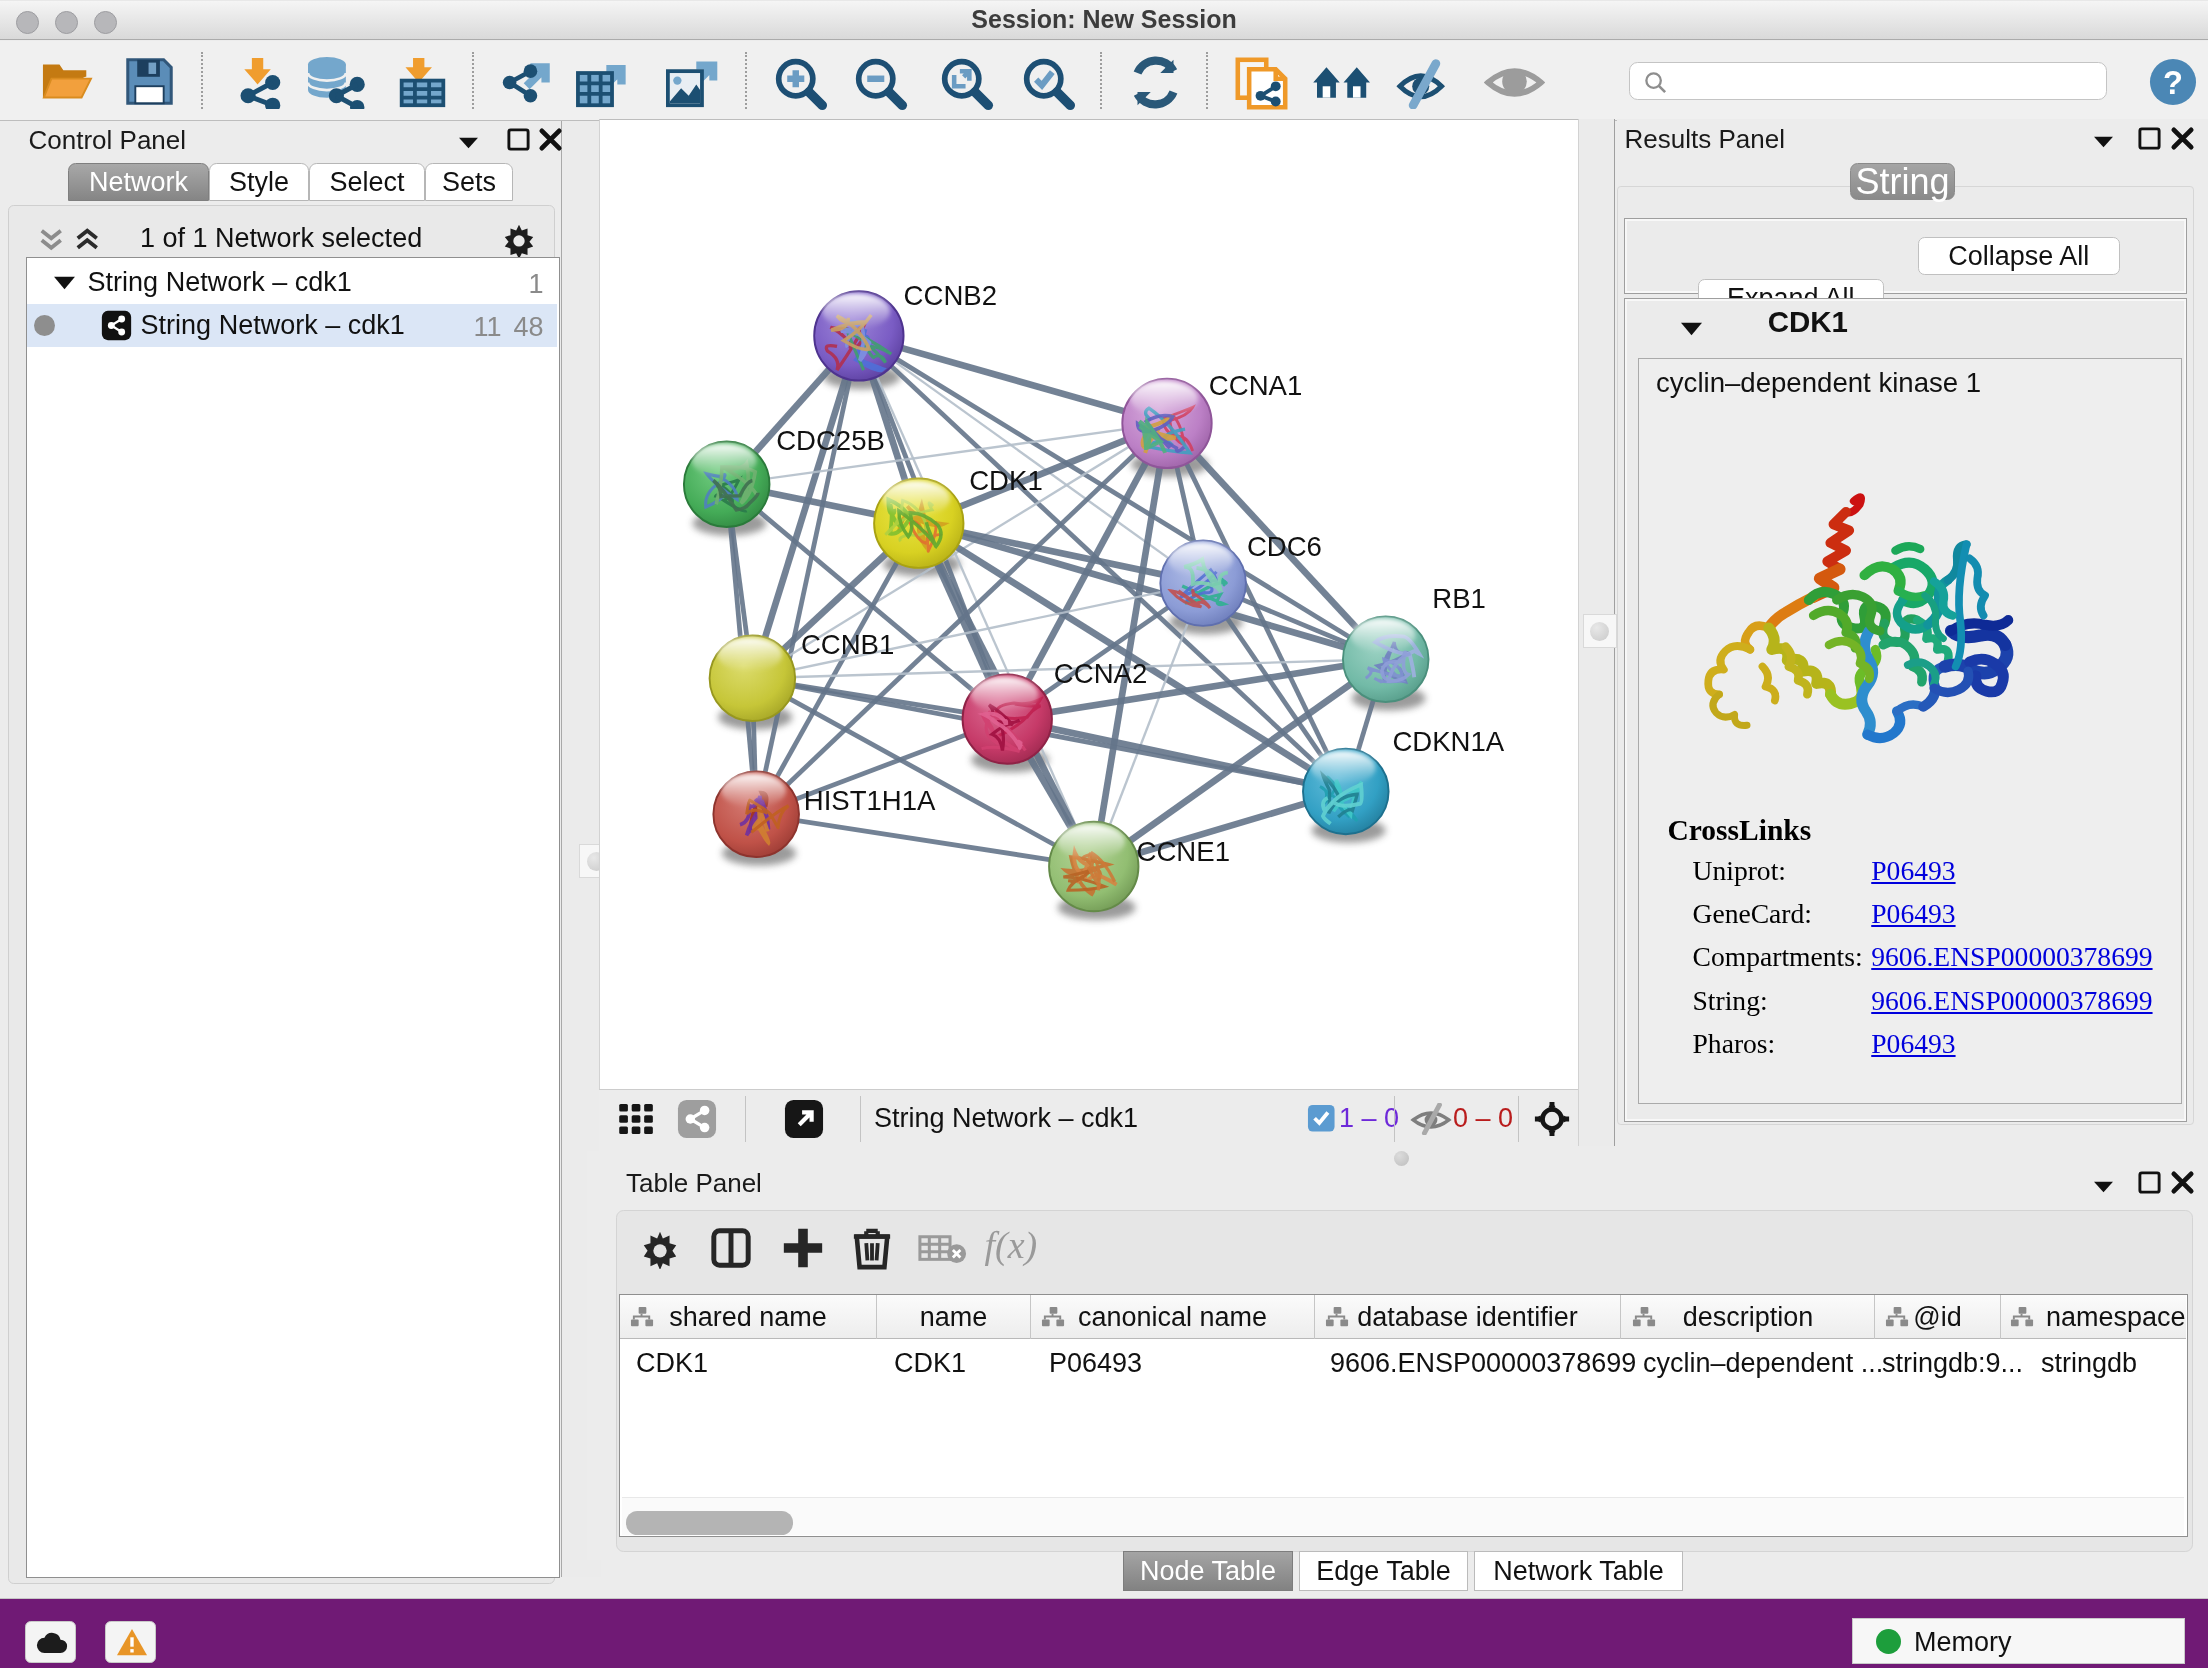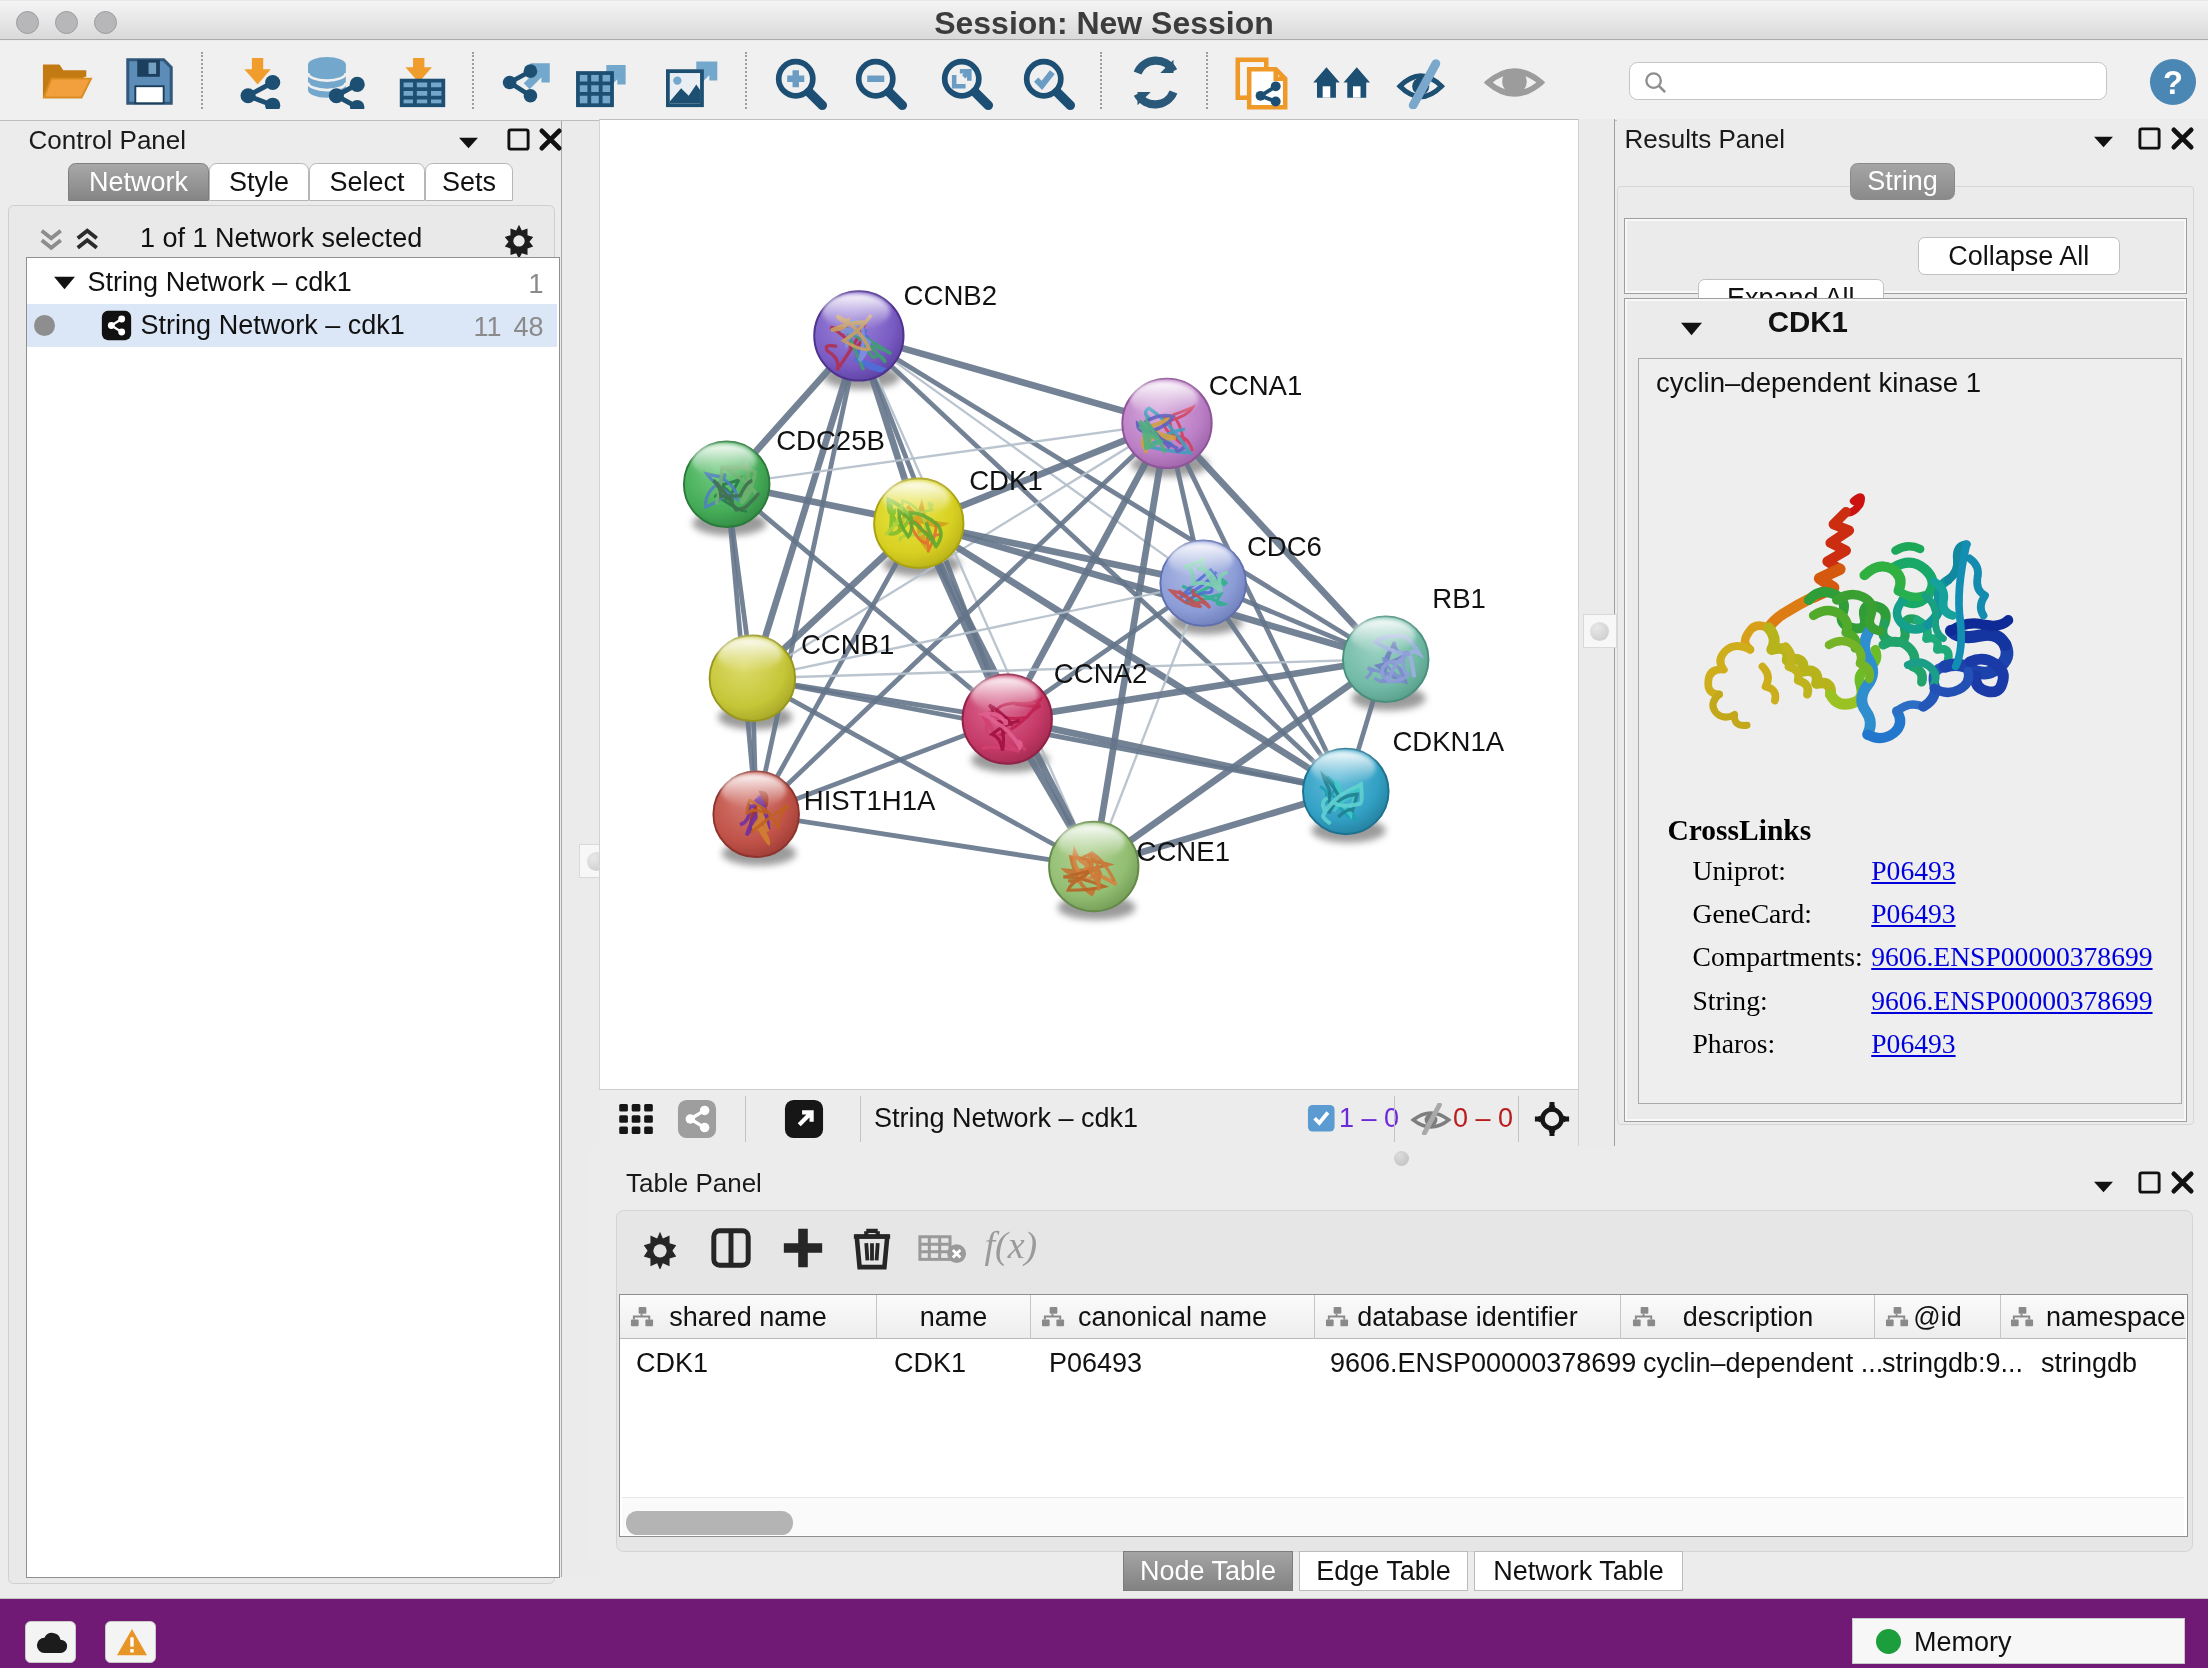--- a/index.html
+++ b/index.html
@@ -7,21 +7,21 @@
   font-family:"Liberation Sans", sans-serif; }
 .abs { position:absolute; }
 
 
 #titlebar { position:absolute; left:0; top:0; width:2208px; height:40px;
   background:linear-gradient(#f5f5f5,#d9d9d9); border-bottom:1px solid #ababab;
   border-top:1px solid #e8e8e8;}
 .tl { position:absolute; top:9.5px; width:23px; height:23px; border-radius:50%;
   background:#b7b7ba; border:1px solid #9d9da1; }
 #title { position:absolute; top:3.8px; left:0; width:2208px; text-align:center;
-  font-size:32px; font-weight:bold; color:#3c3c3c; }
+  font-size:25px; font-weight:bold; color:#3c3c3c; }
 
 
 #toolbar { position:absolute; left:0; top:41px; width:2208px; height:80px;
   background:#f0f0f0; border-bottom:1.9px solid #bdbdbd; }
 .tbsep { position:absolute; top:11.4px; height:57px; width:0;
   border-left:2.9px dotted #9d9d9d; }
 .tbi { position:absolute; top:15px; }
 #searchbox { position:absolute; left:1629px; top:21px; width:478px; height:38px;
   background:#fff; border:1.9px solid #c4c4c4; border-radius:8.6px; }
 
@@ -55,21 +55,21 @@
 .handlebox { position:absolute; width:34px; height:34px; background:#f7f7f7;
   border:1px solid #d9d9d9; }
 .handledot { position:absolute; left:6.7px; top:6.7px; width:19px; height:19px;
   border-radius:50%; background:radial-gradient(circle at 35% 30%, #e8e8e8, #c9c9c9); }
 
 
 #rpanel { position:absolute; left:1617px; top:119px; width:592px; height:1013px;
   background:#ececec; }
 #stringtab { position:absolute; left:233px; top:44px; width:105px; height:37px; z-index:5;
   background:linear-gradient(#a5a5a5,#8a8a8a); border:1px solid #8a8a8a;
-  border-radius:7.6px; color:#fff; font-size:27px; text-align:center; line-height:35px; }
+  border-radius:7.6px; color:#fff; font-size:36px; text-align:center; line-height:35px; }
 #rp-outer { position:absolute; left:0px; top:67px; width:577px; height:939px;
   background:#ebebeb; border:1px solid #d6d6d6; border-radius:3.8px; }
 #rp-box1 { position:absolute; left:5.7px; top:31px; width:563px; height:76px;
   border:1.9px solid #9e9e9e; background:#ebebeb; box-shadow:inset 0 0 0 1.9px #f8f8f8; }
 .rbtn { position:absolute; top:18px; height:38px; background:#fff;
   border:1px solid #c0c0c0; border-radius:6.7px; font-size:27px; color:#111;
   text-align:center; line-height:36px; }
 #rp-box2 { position:absolute; left:5.7px; top:111px; width:563px; height:824px;
   border:1.9px solid #9e9e9e; background:#ebebeb; box-shadow:inset 0 0 0 1.9px #f8f8f8; }
 #rp-inner { position:absolute; left:13.3px; top:59px; width:544px; height:746px;

